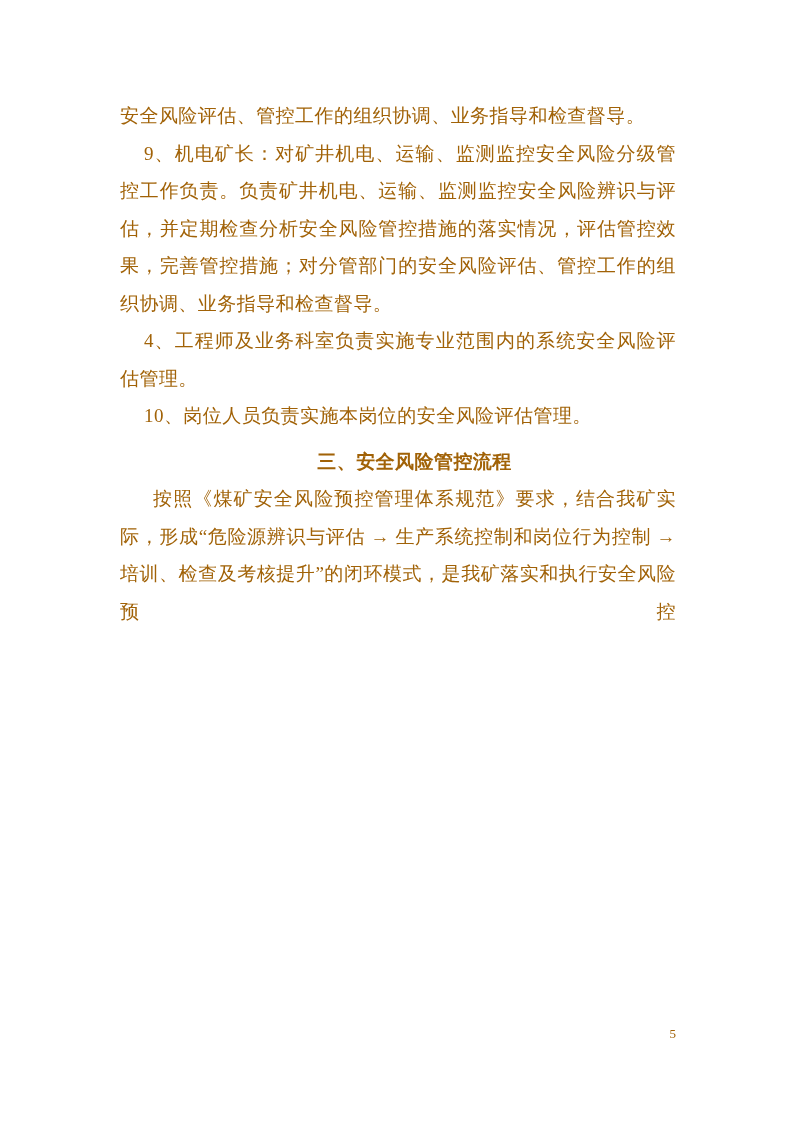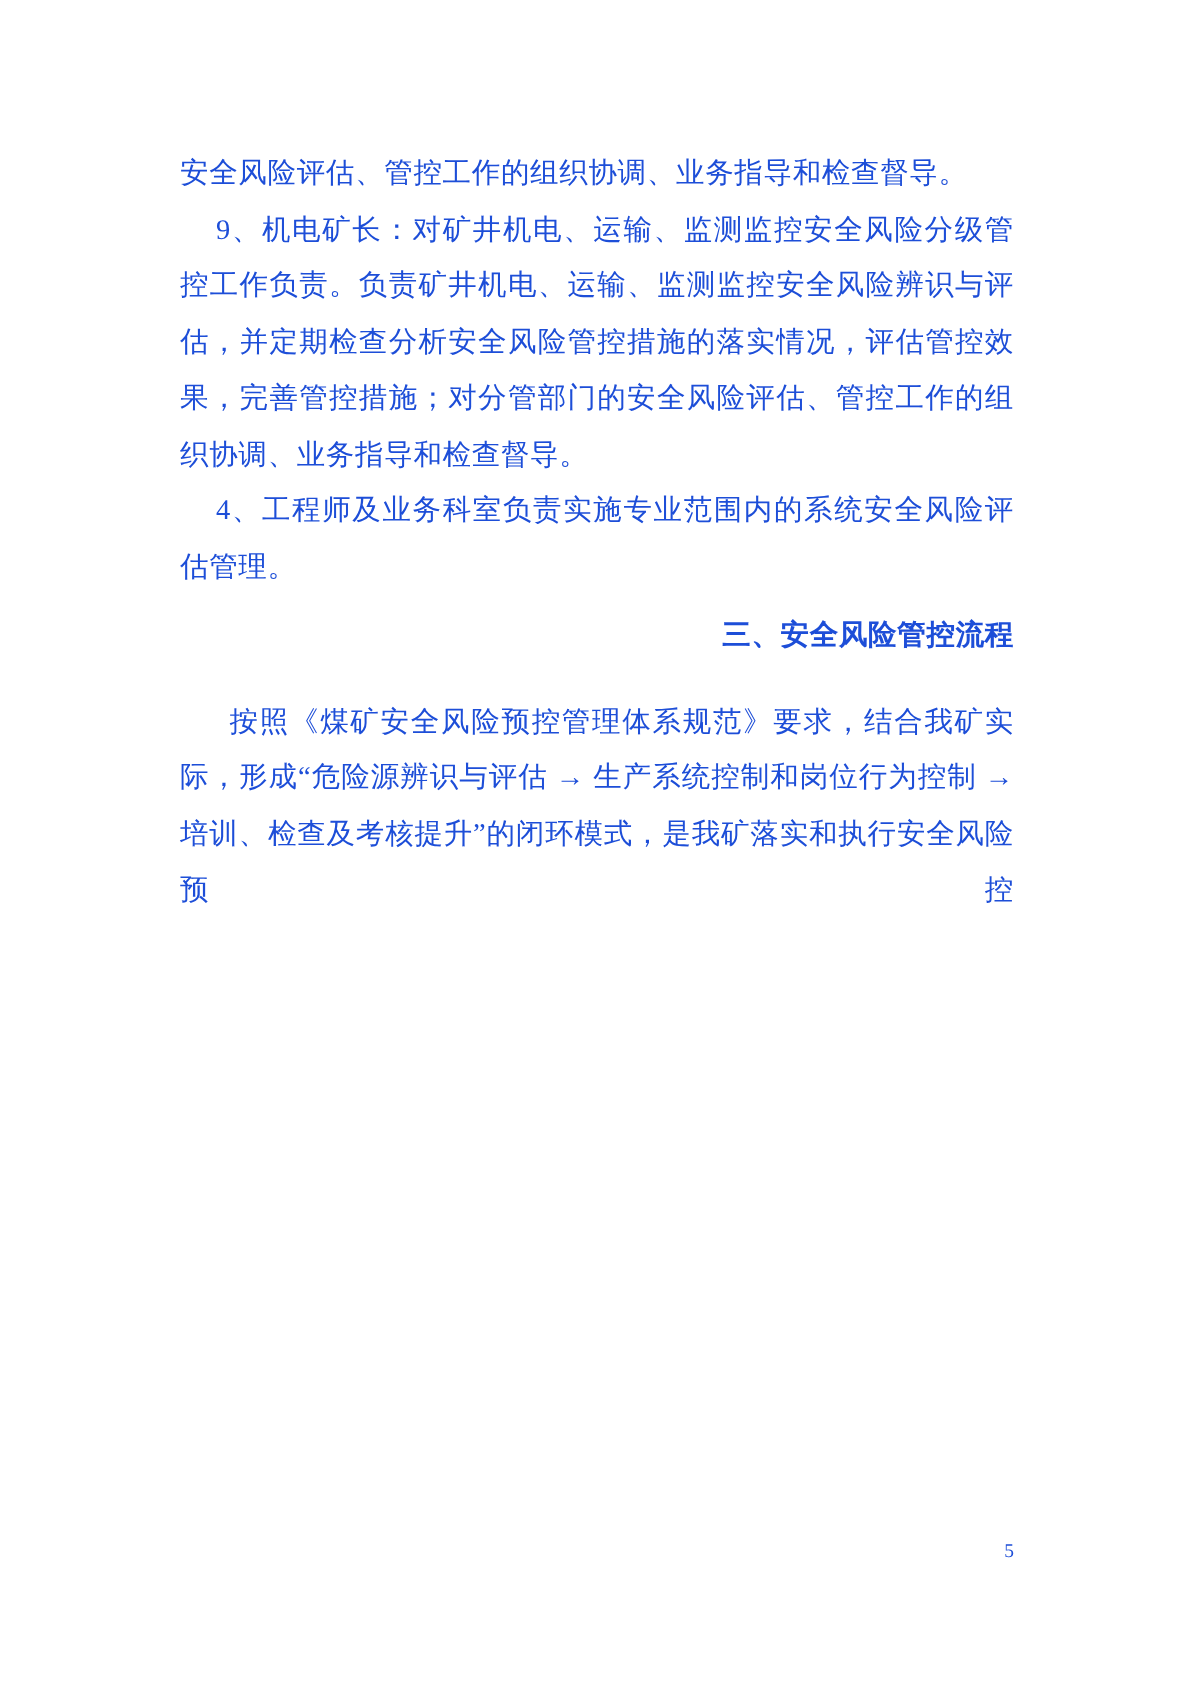--- a/index.html
+++ b/index.html
@@ -7,21 +7,21 @@
     padding: 0;
     background: #ffffff;
   }
   .sheet {
     position: relative;
     width: 793px;
     height: 1122px;
     background: #ffffff;
     overflow: hidden;
     font-family: "Liberation Serif", "DejaVu Serif", serif;
-    color: #1d4ed8;
+    color: #a16207;
   }
   .content {
     position: absolute;
     left: 120px;
     top: 97px;
     width: 556px;
     font-size: 19px;
     line-height: 37.5px;
     letter-spacing: 0.45px;
     text-align: justify;
@@ -31,53 +31,53 @@
     padding: 0;
   }
   p.para-cont {       
     text-indent: 0;
   }
   p.para-num {        
     text-indent: 24px;
   }
   p.para-body {       
     text-indent: 33px;
-    margin-top: 20px;
   }
   p.para-cutoff {     
     text-align-last: justify;
   }
   h2.section-heading {
     margin: 8px 0 0 0;
     padding: 0;
     font-size: 19px;
     font-weight: bold;
     line-height: 37.5px;
     text-indent: 33px;
-    text-align: right;
+    text-align: center;
   }
   .page-footer {
     position: absolute;
     top: 1024px;
     left: 120px;
     width: 556px;
     text-align: right;
     font-size: 13px;
     line-height: 20px;
     letter-spacing: 0;
   }
 </style>
 </head>
 <body>
 
 <div class="sheet">
   <div class="content">
     <p class="para-cont">安全风险评估、管控工作的组织协调、业务指导和检查督导。</p>
     <p class="para-num">9、机电矿长：对矿井机电、运输、监测监控安全风险分级管控工作负责。负责矿井机电、运输、监测监控安全风险辨识与评估，并定期检查分析安全风险管控措施的落实情况，评估管控效果，完善管控措施；对分管部门的安全风险评估、管控工作的组织协调、业务指导和检查督导。</p>
     <p class="para-num">4、工程师及业务科室负责实施专业范围内的系统安全风险评估管理。</p>
+    <p class="para-num">10、岗位人员负责实施本岗位的安全风险评估管理。</p>
     <h2 class="section-heading">三、安全风险管控流程</h2>
     <p class="para-body para-cutoff">按照《煤矿安全风险预控管理体系规范》要求，结合我矿实际，形成“危险源辨识与评估 → 生产系统控制和岗位行为控制 → 培训、检查及考核提升”的闭环模式，是我矿落实和执行安全风险预控</p>
   </div>
 
   <div class="page-footer">
     <span>5</span>
   </div>
 </div>
 
 </body></html>

